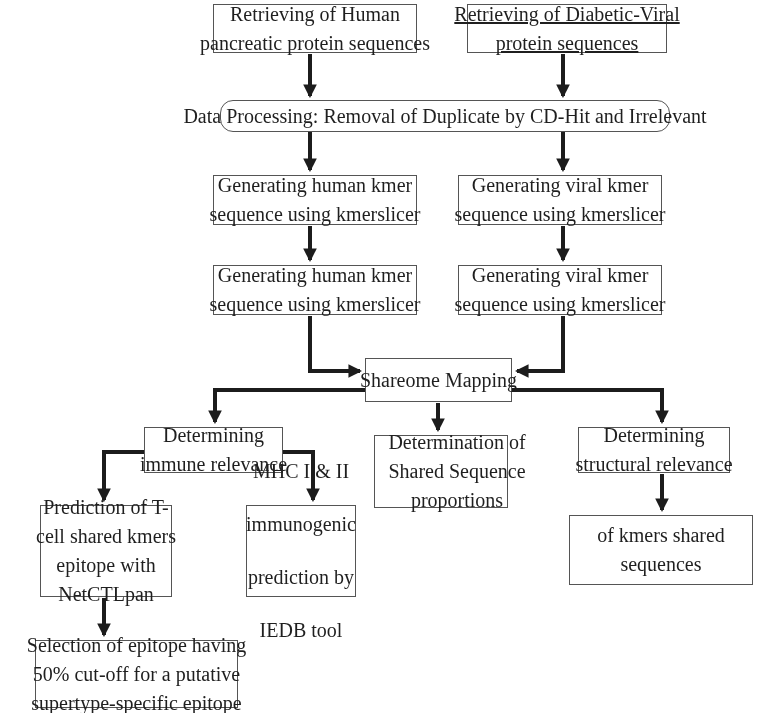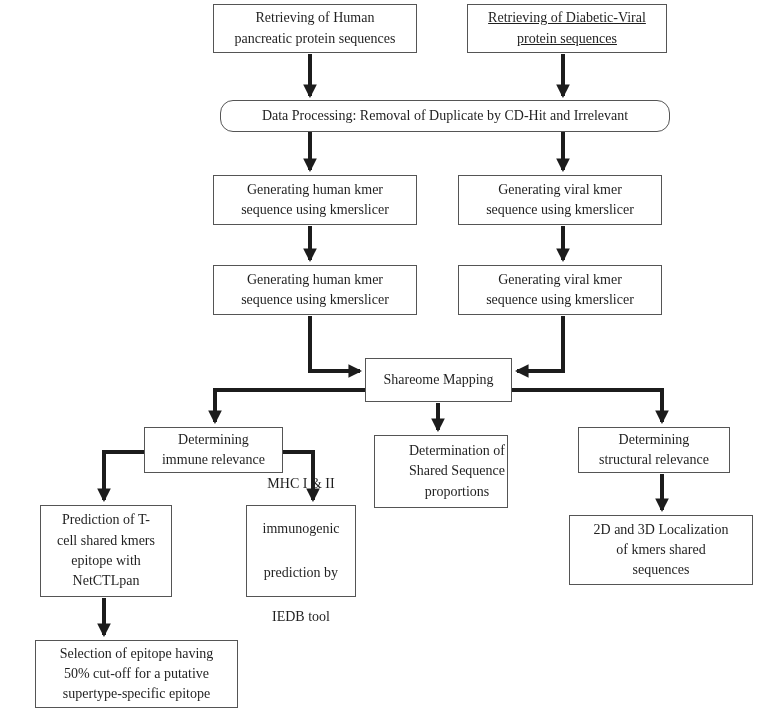--- a/index.html
+++ b/index.html
@@ -26,21 +26,21 @@
   .node {
     position: absolute;
     box-sizing: border-box;
     border: 1.4px solid #555555;
     background: #ffffff;
     display: flex;
     flex-direction: column;
     justify-content: center;
     align-items: center;
     text-align: center;
-    font-size: 14px;
+    font-size: 20px;
     line-height: 1.45;
   }
   .node .ln {
     display: block;
     white-space: nowrap;
   }
 </style>
 </head>
 <body>
 
@@ -133,21 +133,20 @@
   </div>
 
   <div class="node" style="left:246px; top:505px; width:110px; height:92px;gap:24px;">
     <span class="ln">MHC I &amp; II</span>
     <span class="ln">immunogenic</span>
     <span class="ln">prediction by</span>
     <span class="ln">IEDB tool</span>
   </div>
 
   <div class="node" style="left:569px; top:515px; width:184px; height:70px;">
-    <span class="ln">2D and 3D Localization</span>
     <span class="ln">of kmers shared</span>
     <span class="ln">sequences</span>
   </div>
 
   <div class="node" style="left:3px; top:640px; width:203px; height:68px;margin-left:32px;">
     <span class="ln">Selection of epitope having</span>
     <span class="ln">50% cut-off for a putative</span>
     <span class="ln">supertype-specific epitope</span>
   </div>
 

